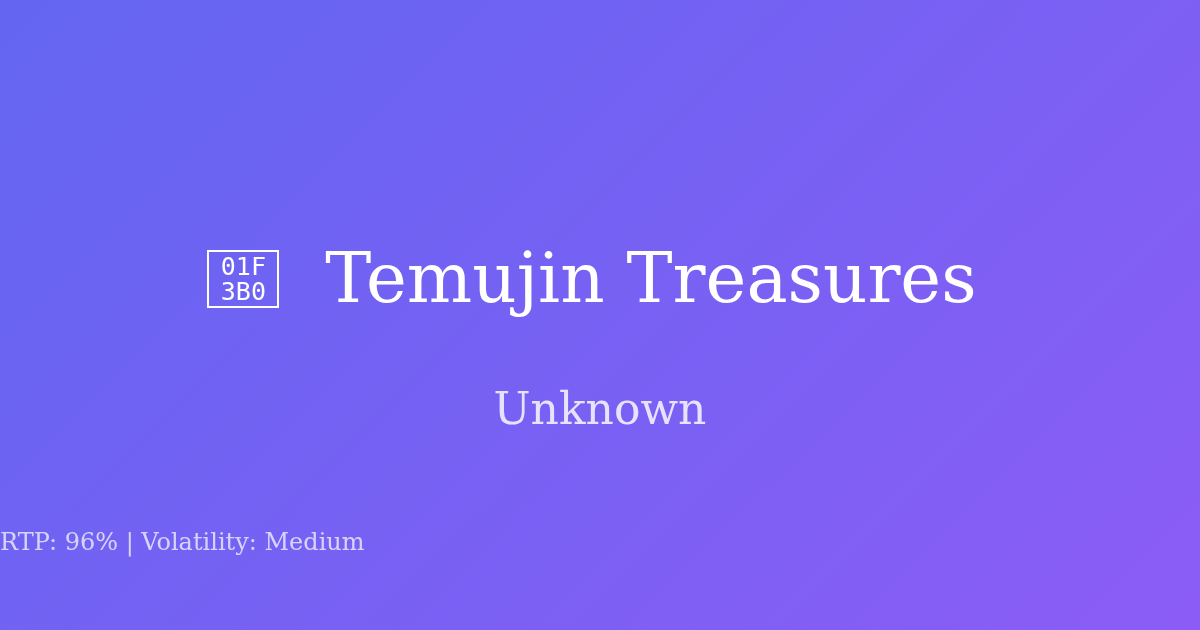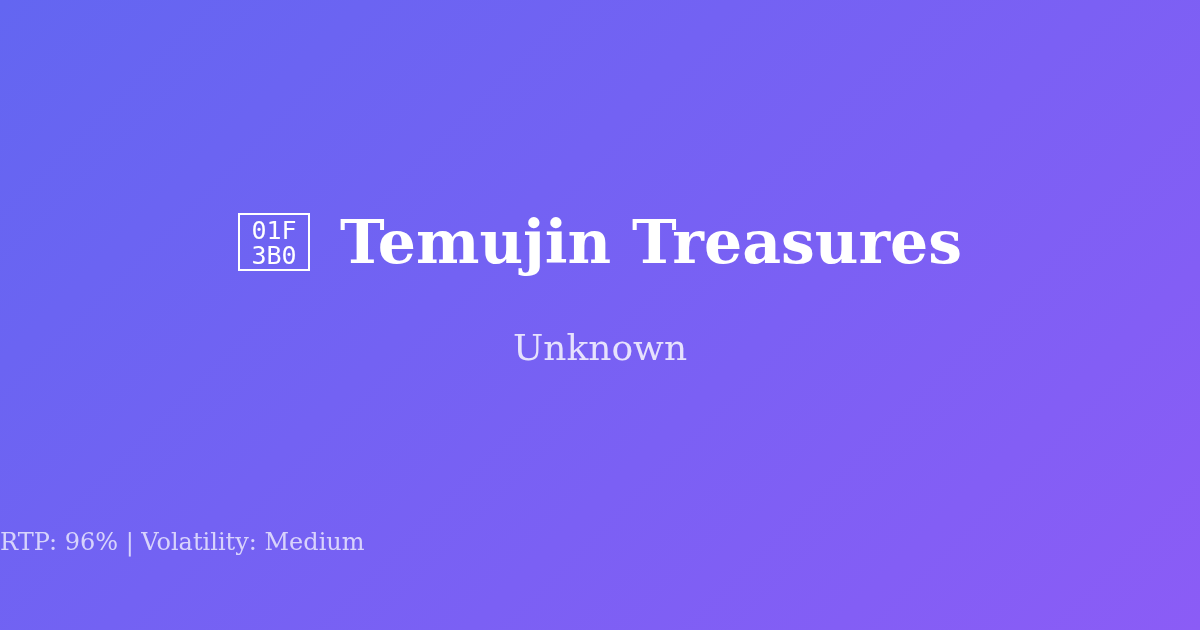--- a/index.html
+++ b/index.html
@@ -27,21 +27,21 @@
     align-items: center;
     justify-content: flex-start;
     overflow: hidden;
   }
 
   
   .hero {
     position: absolute;
     left: 0;
     right: 0;
-    top: 212px;
+    top: 228px;
     display: flex;
     flex-direction: column;
     align-items: center;
   }
 
   .title-row {
     display: flex;
     flex-direction: row;
     align-items: center;
     justify-content: center;
@@ -68,33 +68,33 @@
     font-size: 25px;
     line-height: 25px;
     letter-spacing: 0px;
     color: #ffffff;
     font-weight: 400;
     white-space: pre;
   }
 
   .game-title {
     font-family: "DejaVu Serif", "Liberation Serif", serif;
-    font-weight: 700;
-    font-size: 60px;
+    font-weight: 400;
+    font-size: 69px;
     line-height: 1;
     color: #ffffff;
     white-space: nowrap;
     letter-spacing: 0px;
-    margin: 0;
+    margin: 16px;
   }
 
   .game-subtitle {
     font-family: "DejaVu Serif", "Liberation Serif", serif;
     font-weight: 400;
-    font-size: 36px;
+    font-size: 44px;
     line-height: 1;
     color: rgba(255, 255, 255, 0.82);
     margin: 0;
     padding-top: 58px;
     white-space: nowrap;
   }
 
   
   .meta-line {
     position: absolute;

